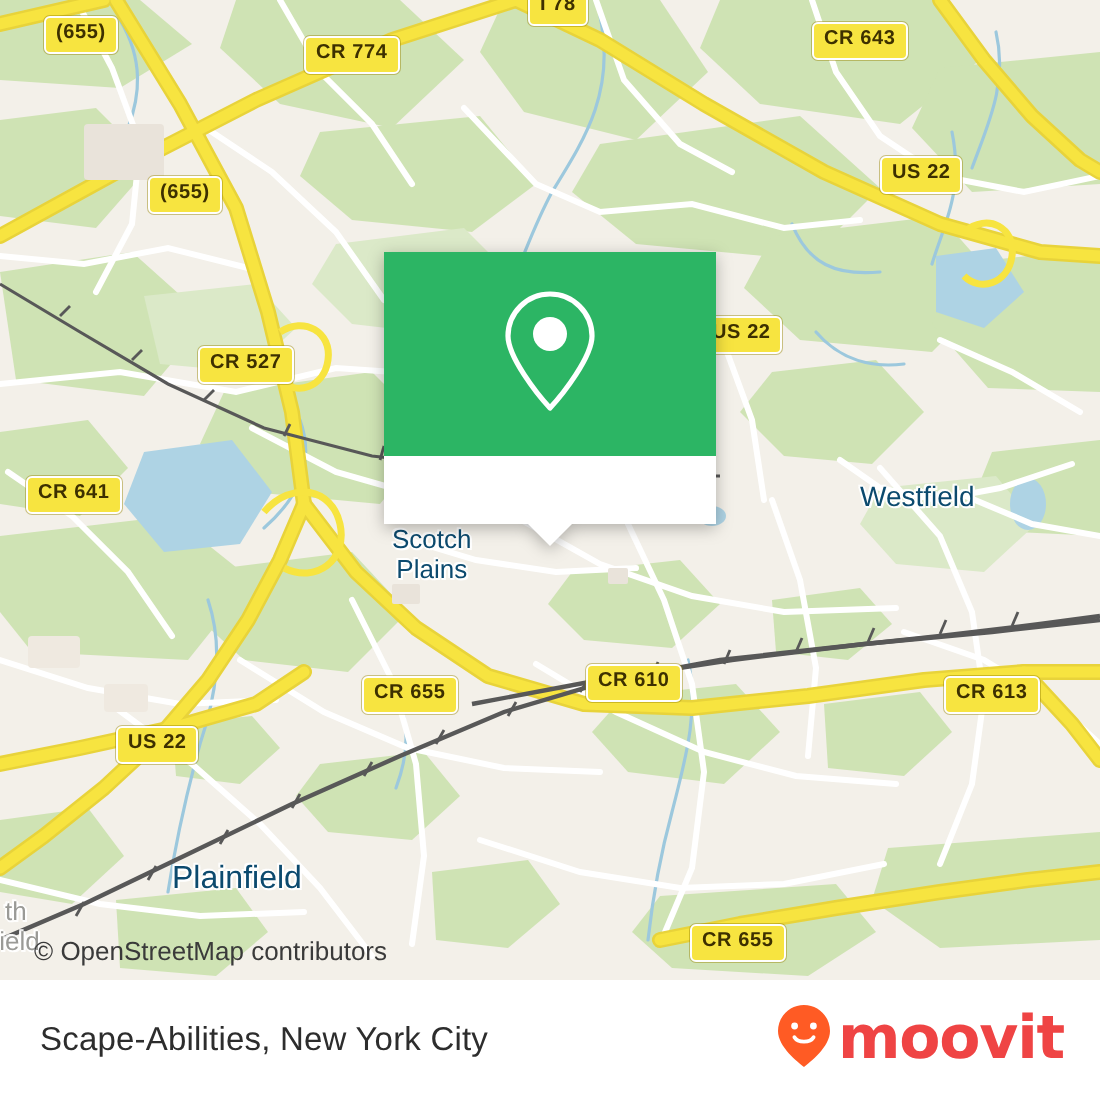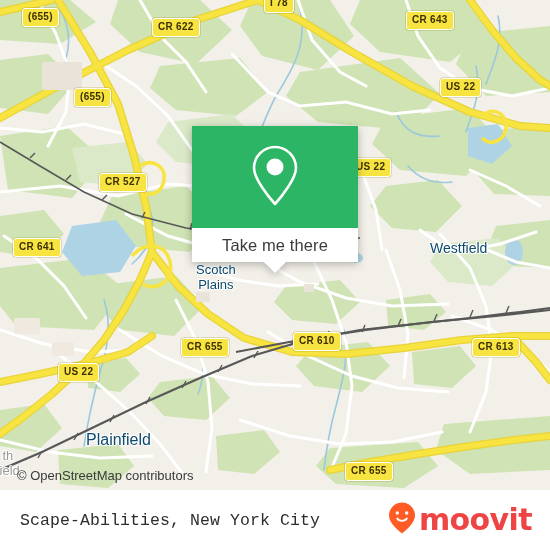--- a/index.html
+++ b/index.html
@@ -115,21 +115,21 @@
     display:flex;align-items:center;
     justify-content:space-between;
     padding:0 18px 0 20px;
     box-sizing:border-box;
   }
   #bar-title{
     font-size:16.5px;
     color:#2d2d2d;
     letter-spacing:.1px;
     white-space:nowrap;
-    font-family:Liberation Mono, monospace;
+    font-family:Liberation Sans, sans-serif;
   }
   #logo{display:flex;align-items:center;gap:2px;}
   #logo .wordmark{
     font-size:30px;
     font-weight:bold;
     color:#ef4444;
     letter-spacing:-.6px;
     line-height:1;
     font-family:"DejaVu Sans","Liberation Sans",sans-serif;
   }
@@ -299,21 +299,21 @@
         </g>
         <g fill="#efe9e0">
           <rect x="14" y="318" width="26" height="16" rx="2"></rect>
           <rect x="52" y="342" width="22" height="14" rx="2"></rect>
         </g>
       </svg>
     </div>
 
     <div class="layer" id="shield-layer">
         <div class="shield" style="left: 22px; top: 8px;">(655)</div>
-        <div class="shield" style="left: 152px; top: 18px;">CR 622</div>
+        <div class="shield" style="left: 152px; top: 18px;">CR 774</div>
         <div class="shield" style="left: 264px; top: -6px;">I 78</div>
         <div class="shield" style="left: 406px; top: 11px;">CR 643</div>
         <div class="shield" style="left: 74px; top: 88px;">(655)</div>
         <div class="shield" style="left: 440px; top: 78px;">US 22</div>
         <div class="shield" style="left: 99px; top: 173px;">CR 527</div>
         <div class="shield" style="left: 350px; top: 158px;">US 22</div>
         <div class="shield" style="left: 13px; top: 238px;">CR 641</div>
         <div class="shield" style="left: 181px; top: 338px;">CR 655</div>
         <div class="shield" style="left: 293px; top: 332px;">CR 610</div>
         <div class="shield" style="left: 472px; top: 338px;">CR 613</div>
@@ -335,21 +335,20 @@
     <div id="callout">
       <div class="head">
         <span>
           <svg width="50" height="64" viewBox="0 0 50 64" xmlns="http://www.w3.org/2000/svg">
             <path d="M25 4 C13.4 4 4 13.4 4 25 C4 35.5 18.5 54 25 61 C31.5 54 46 35.5 46 25 C46 13.4 36.6 4 25 4 Z" fill="none" stroke="#ffffff" stroke-width="2.6" stroke-linejoin="round"></path>
             <circle cx="25" cy="24" r="8.5" fill="#ffffff"></circle>
           </svg>
         </span>
       </div>
       <div class="foot">
-        <span class="lbl">Take me there</span>
         <span class="tail"></span>
       </div>
     </div>
   </div>
 
   <div id="bottombar">
     <div class="inner">
       <span id="bar-title">Scape-Abilities, New York City</span>
       <span id="logo">
         <span>

